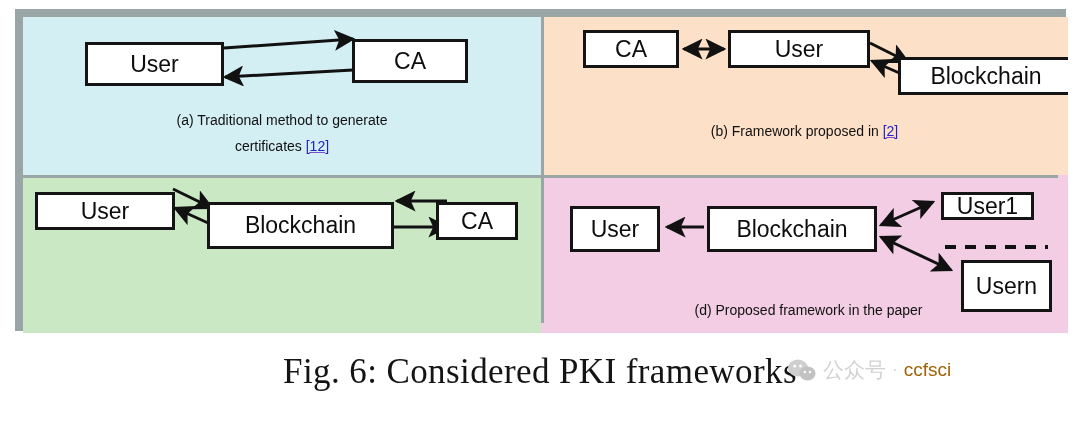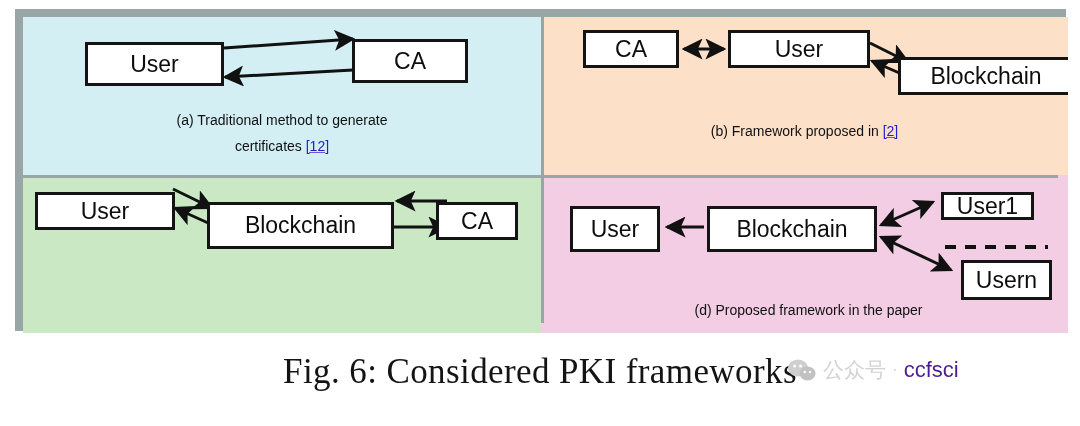--- a/index.html
+++ b/index.html
@@ -120,21 +120,21 @@
     font-size: 19px;
     pointer-events: none;
     z-index: 5;
   }
   #watermark .wm-cn {
     font-family: Liberation Sans, sans-serif;
     font-size: 21px;
     color: #d2d2d2;
   }
   #watermark .wm-dot { font-size: 17px; color: #cfcfcf; }
-  #watermark .wm-txt { font-size: 22px; color: #4c1d95; }
+  #watermark .wm-txt { font-size: 19px; color: #a16207; }
 </style>
 </head>
 <body>
 
 <div id="page">
 
   <div id="figure-frame" style="border-color: rgb(154, 165, 165);">
 
     <div class="panel" id="panel-a" style="background: rgb(211, 239, 244);">
       <svg class="arrows" viewBox="0 0 518 158" preserveAspectRatio="none">
@@ -246,21 +246,21 @@
 
       <div class="node" style="left:29px; top:31px; width:90px; height:46px;">
         <span>User</span>
       </div>
       <div class="node" style="left:166px; top:31px; width:170px; height:46px;">
         <span>Blockchain</span>
       </div>
       <div class="node" style="left:400px; top:17px; width:93px; height:28px;">
         <span>User1</span>
       </div>
-      <div class="node" style="left:420px; top:85px; width:91px; height:40px;">
+      <div class="node" style="left:420px; top:85px; width:91px; height:52px;">
         <span>Usern</span>
       </div>
 
       <div class="panel-caption" style="top:122px;margin-left:8px;">
         <div>(d) Proposed framework in the paper</div>
       </div>
     </div>
 
     <div class="panel-divider-v" style="left:518px;"></div>
     <div class="panel-divider-h" style="top:158px;"></div>

